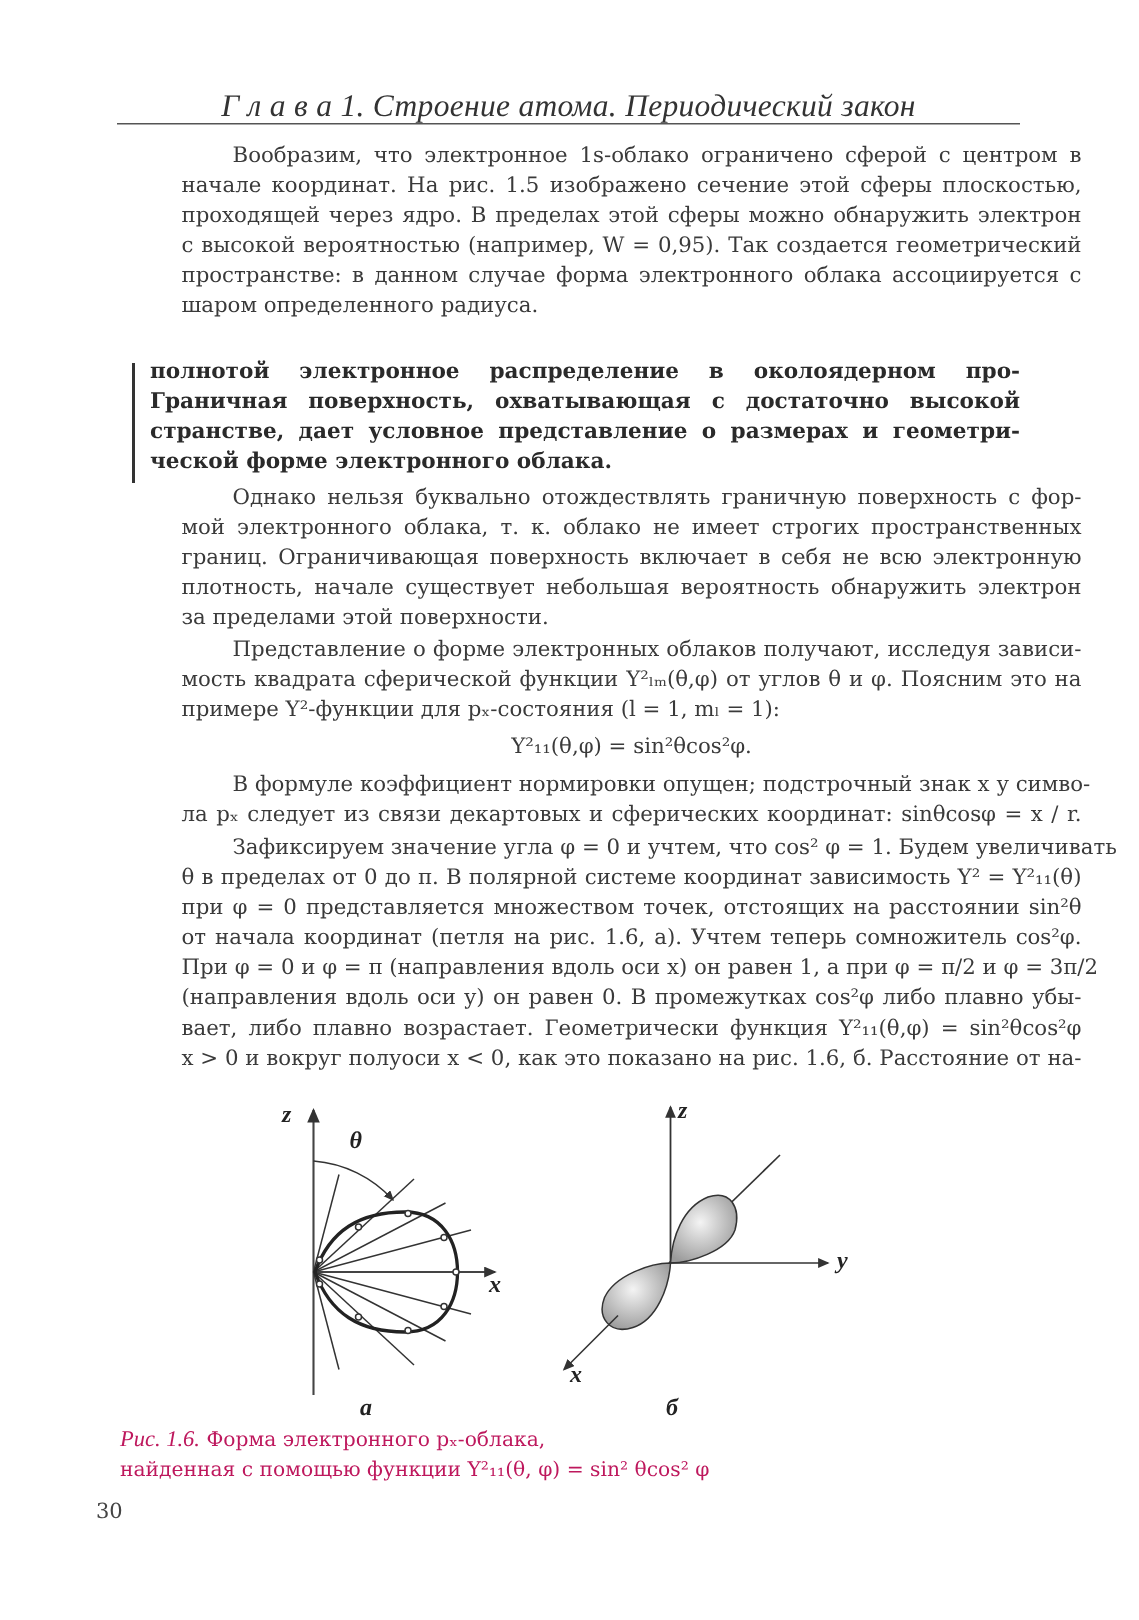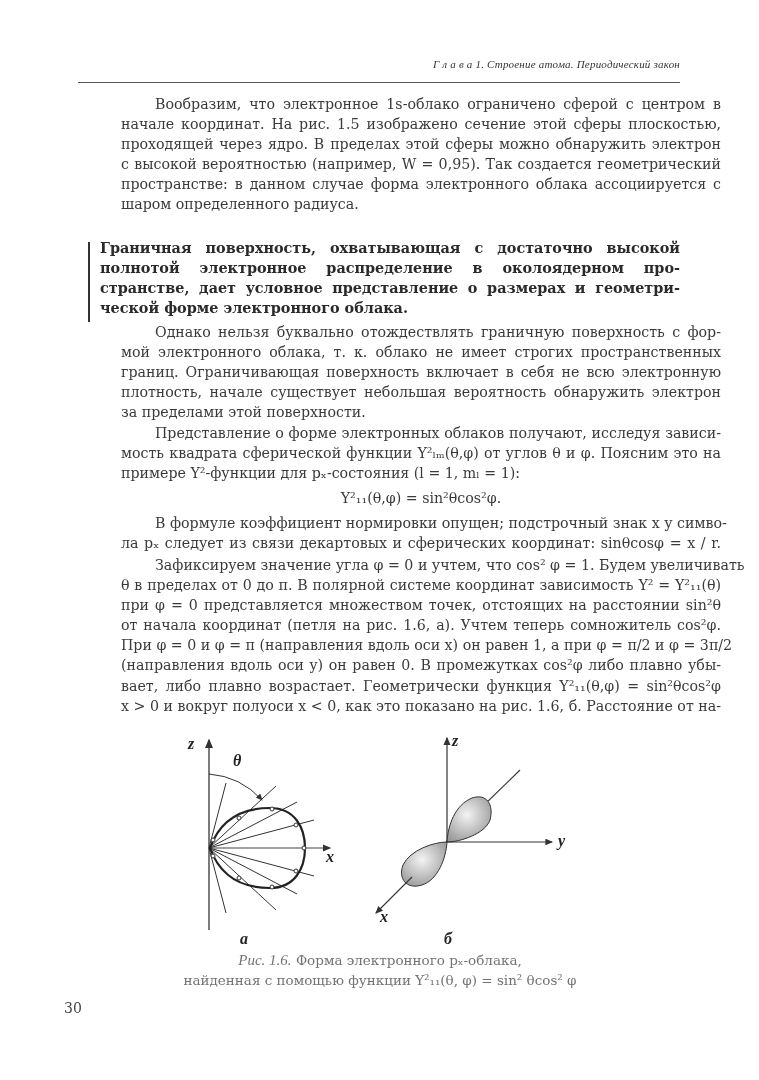--- a/index.html
+++ b/index.html
@@ -1,35 +1,35 @@
 <!DOCTYPE html>
 <html><head>
 <meta charset="utf-8">
 <style>
   html, body { margin:0; padding:0; background:#ffffff; }
   body { width:759px; height:1080px; position:relative; overflow:hidden;
          font-family:"DejaVu Serif", serif; color:#2a2a2a; }
   .header { position:absolute; left:78px; top:58px; width:602px; height:24px;
             border-bottom:1px solid #555; }
-  .header-text { position:absolute; left:0; right:0; top:0; text-align:right;
-                 font-family:"Liberation Serif", serif; font-style:italic; font-size:11px;
+  .header-text { position:absolute; left:0; right:0; top:0; text-align:center;
+                 font-family:"Liberation Serif", serif; font-style:italic; font-size:21px;
                  letter-spacing:0.2px; color:#333; }
   .text { position:absolute; left:80px; width:600px; font-family:"DejaVu Serif", serif;
           font-size:14.2px; line-height:20.1px; color:#3a3a3a;margin-left:41px; }
   .line { display:block; white-space:nowrap; text-align:justify; text-align-last:justify; height:20.1px; }
   .line.last { text-align-last:left; }
   .line.center { text-align-last:center; }
   .ind { padding-left:34px; }
   .rule-box { position:absolute; left:88px; top:238px; width:592px; }
   .rule-bar { position:absolute; left:0; top:4px; width:2px; height:80px; background:#333; }
   .rule-text { position:absolute; left:12px; width:580px; font-weight:bold; font-size:14.4px;
                line-height:20.1px; color:#2a2a2a; font-family:"DejaVu Serif", serif; }
   .fig { position:absolute; }
   .caption { position:absolute; left:80px; width:600px; top:950px; font-size:13.5px; line-height:20px;
-             text-align:center; color:#737373; font-family:"DejaVu Serif", serif; }
+             color:#be185d; font-family:"DejaVu Serif", serif; }
   .caption .it { font-family:"Liberation Serif", serif; font-style:italic; font-size:15px; }
   .pagenum { position:absolute; left:64px; top:1000px; font-size:14px; color:#444;
              font-family:"DejaVu Serif", serif; }
   .sublabel { position:absolute; font-family:"Liberation Serif", serif; font-style:italic;
               font-weight:bold; font-size:16px; color:#222; }
 </style>
 </head>
 <body>
 
 <div class="header">
@@ -41,22 +41,22 @@
   <span class="line">начале координат. На рис. 1.5 изображено сечение этой сферы плоскостью,</span>
   <span class="line">проходящей через ядро. В пределах этой сферы можно обнаружить электрон</span>
   <span class="line">с высокой вероятностью (например, W = 0,95). Так создается геометрический</span>
   <span class="line">пространстве: в данном случае форма электронного облака ассоциируется с</span>
   <span class="line last">шаром определенного радиуса.</span>
 </div>
 
 <div class="rule-box">
   <div class="rule-bar"></div>
   <div class="rule-text">
+    <span class="line">полнотой электронное распределение в околоядерном про-</span>
     <span class="line">Граничная поверхность, охватывающая с достаточно высокой</span>
-    <span class="line">полнотой электронное распределение в околоядерном про-</span>
     <span class="line">странстве, дает условное представление о размерах и геометри-</span>
     <span class="line last">ческой форме электронного облака.</span>
   </div>
 </div>
 
 <div class="text" style="top:322px;">
   <span class="line ind">Однако нельзя буквально отождествлять граничную поверхность с фор-</span>
   <span class="line">мой электронного облака, т. к. облако не имеет строгих пространственных</span>
   <span class="line">границ. Ограничивающая поверхность включает в себя не всю электронную</span>
   <span class="line">плотность, начале существует небольшая вероятность обнаружить электрон</span>

